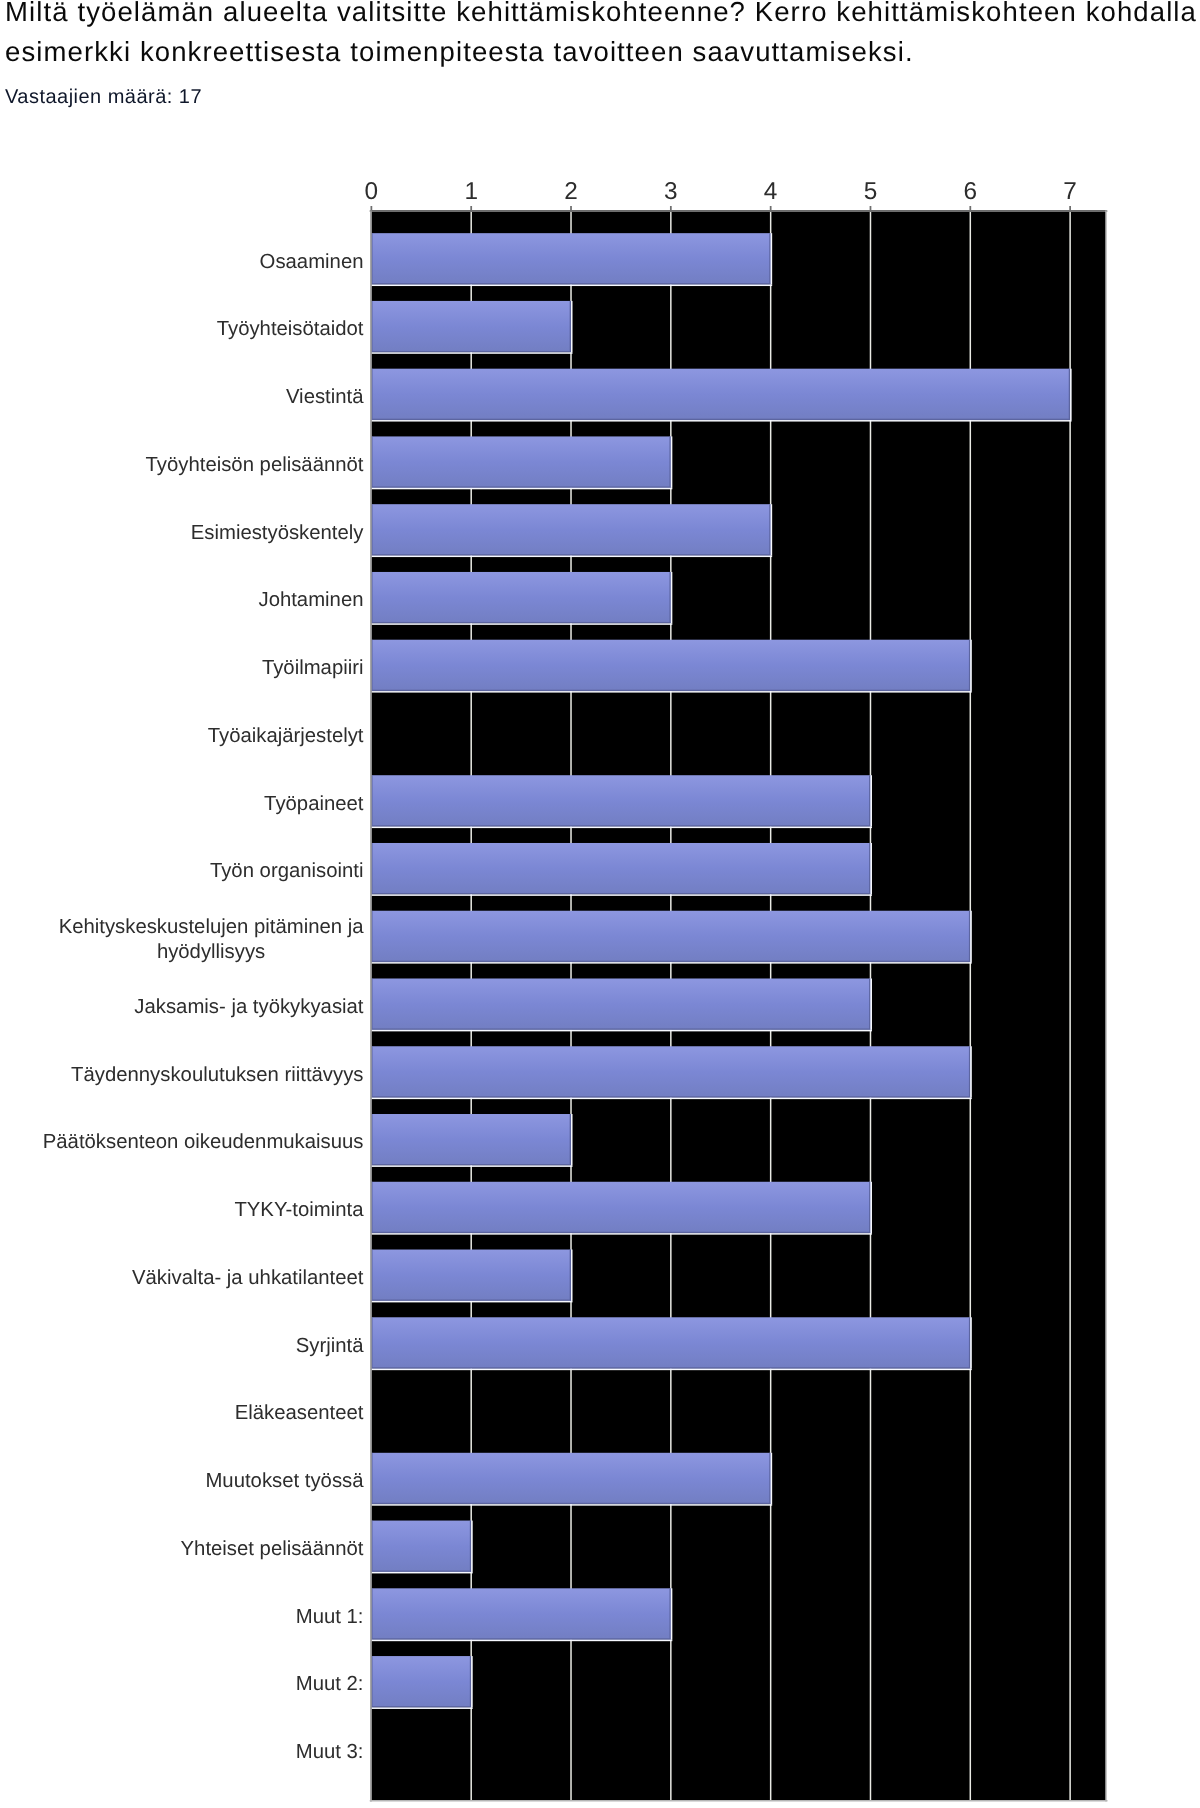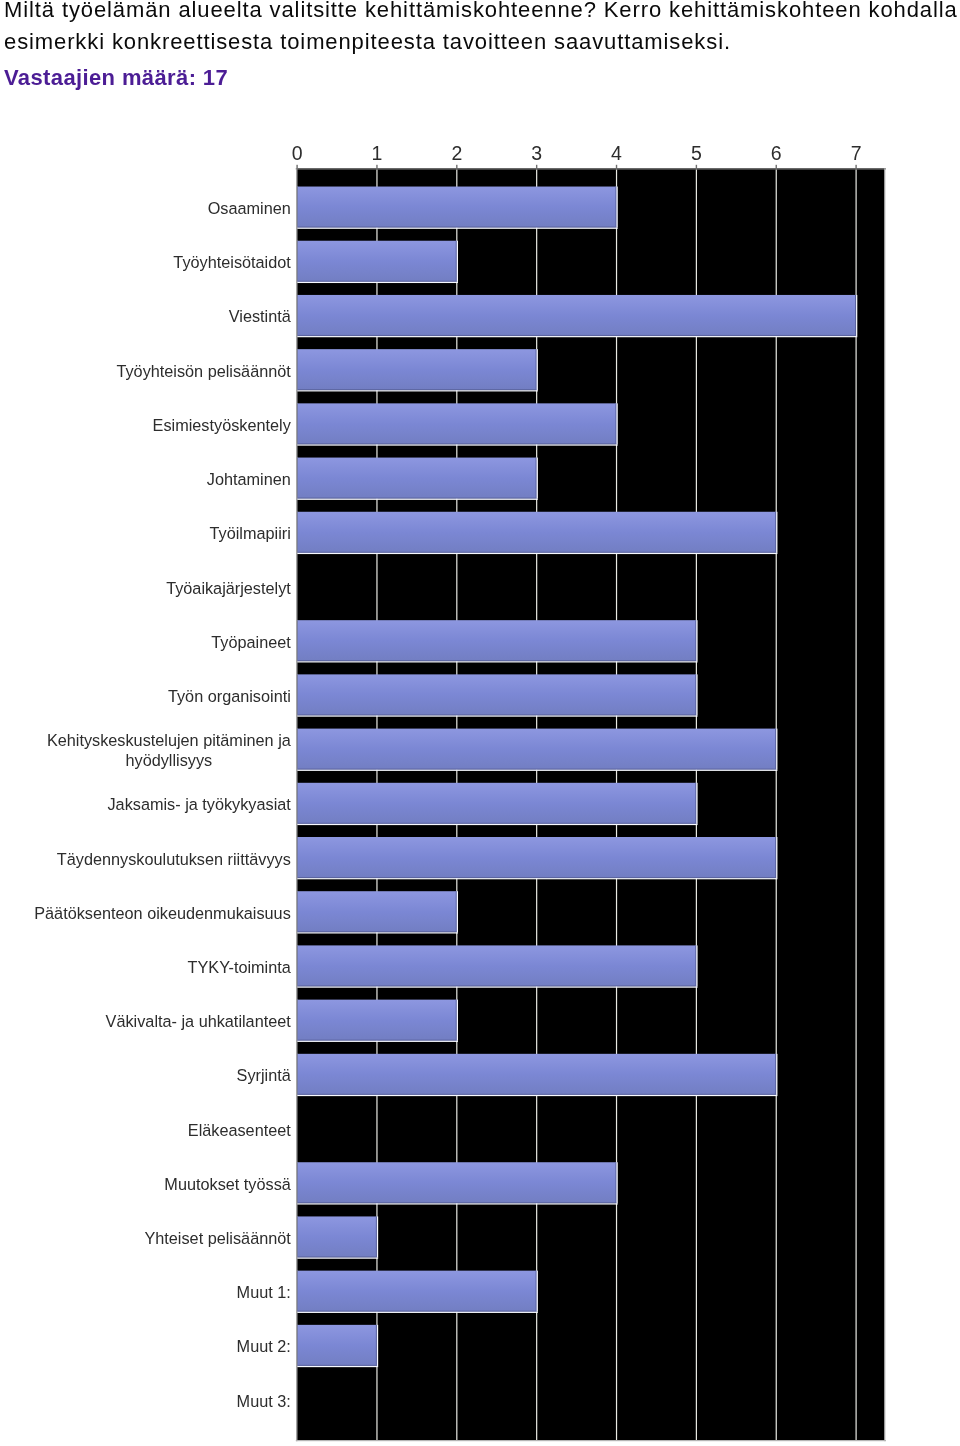--- a/index.html
+++ b/index.html
@@ -1,19 +1,19 @@
 <!DOCTYPE html>
 <html><head>
 <meta charset="utf-8">
 <style>
   html,body{margin:0;padding:0;background:#ffffff;}
   body{width:960px;height:1446px;font-family:"Liberation Sans",sans-serif;color:#000;overflow:hidden;position:relative;}
   .page{position:absolute;left:0;top:0;width:960px;height:1446px;}
   .qtitle{position:absolute;left:4px;top:-6.5px;width:958px;font-size:22px;font-weight:400;letter-spacing:0.89px;line-height:32px;color:#0a0a0a;}
-  .resp{position:absolute;left:4px;top:66.8px;font-size:22px;font-weight:700;letter-spacing:0.38px;color:#4c1d95;line-height:22px;}
+  .resp{position:absolute;left:4px;top:66.8px;font-size:16px;font-weight:400;letter-spacing:0.38px;color:#0f172a;line-height:22px;}
   .chart{position:absolute;left:0;top:0;width:960px;height:1446px;}
 </style>
 </head>
 <body>
 
 <div class="page">
   <div class="qtitle">Miltä työelämän alueelta valitsitte kehittämiskohteenne? Kerro kehittämiskohteen kohdalla esimerkki konkreettisesta toimenpiteesta tavoitteen saavuttamiseksi.</div>
   <div class="resp">Vastaajien määrä: 17</div>
   <svg class="chart" id="chart" viewBox="0 0 960 1446">
       <defs>

